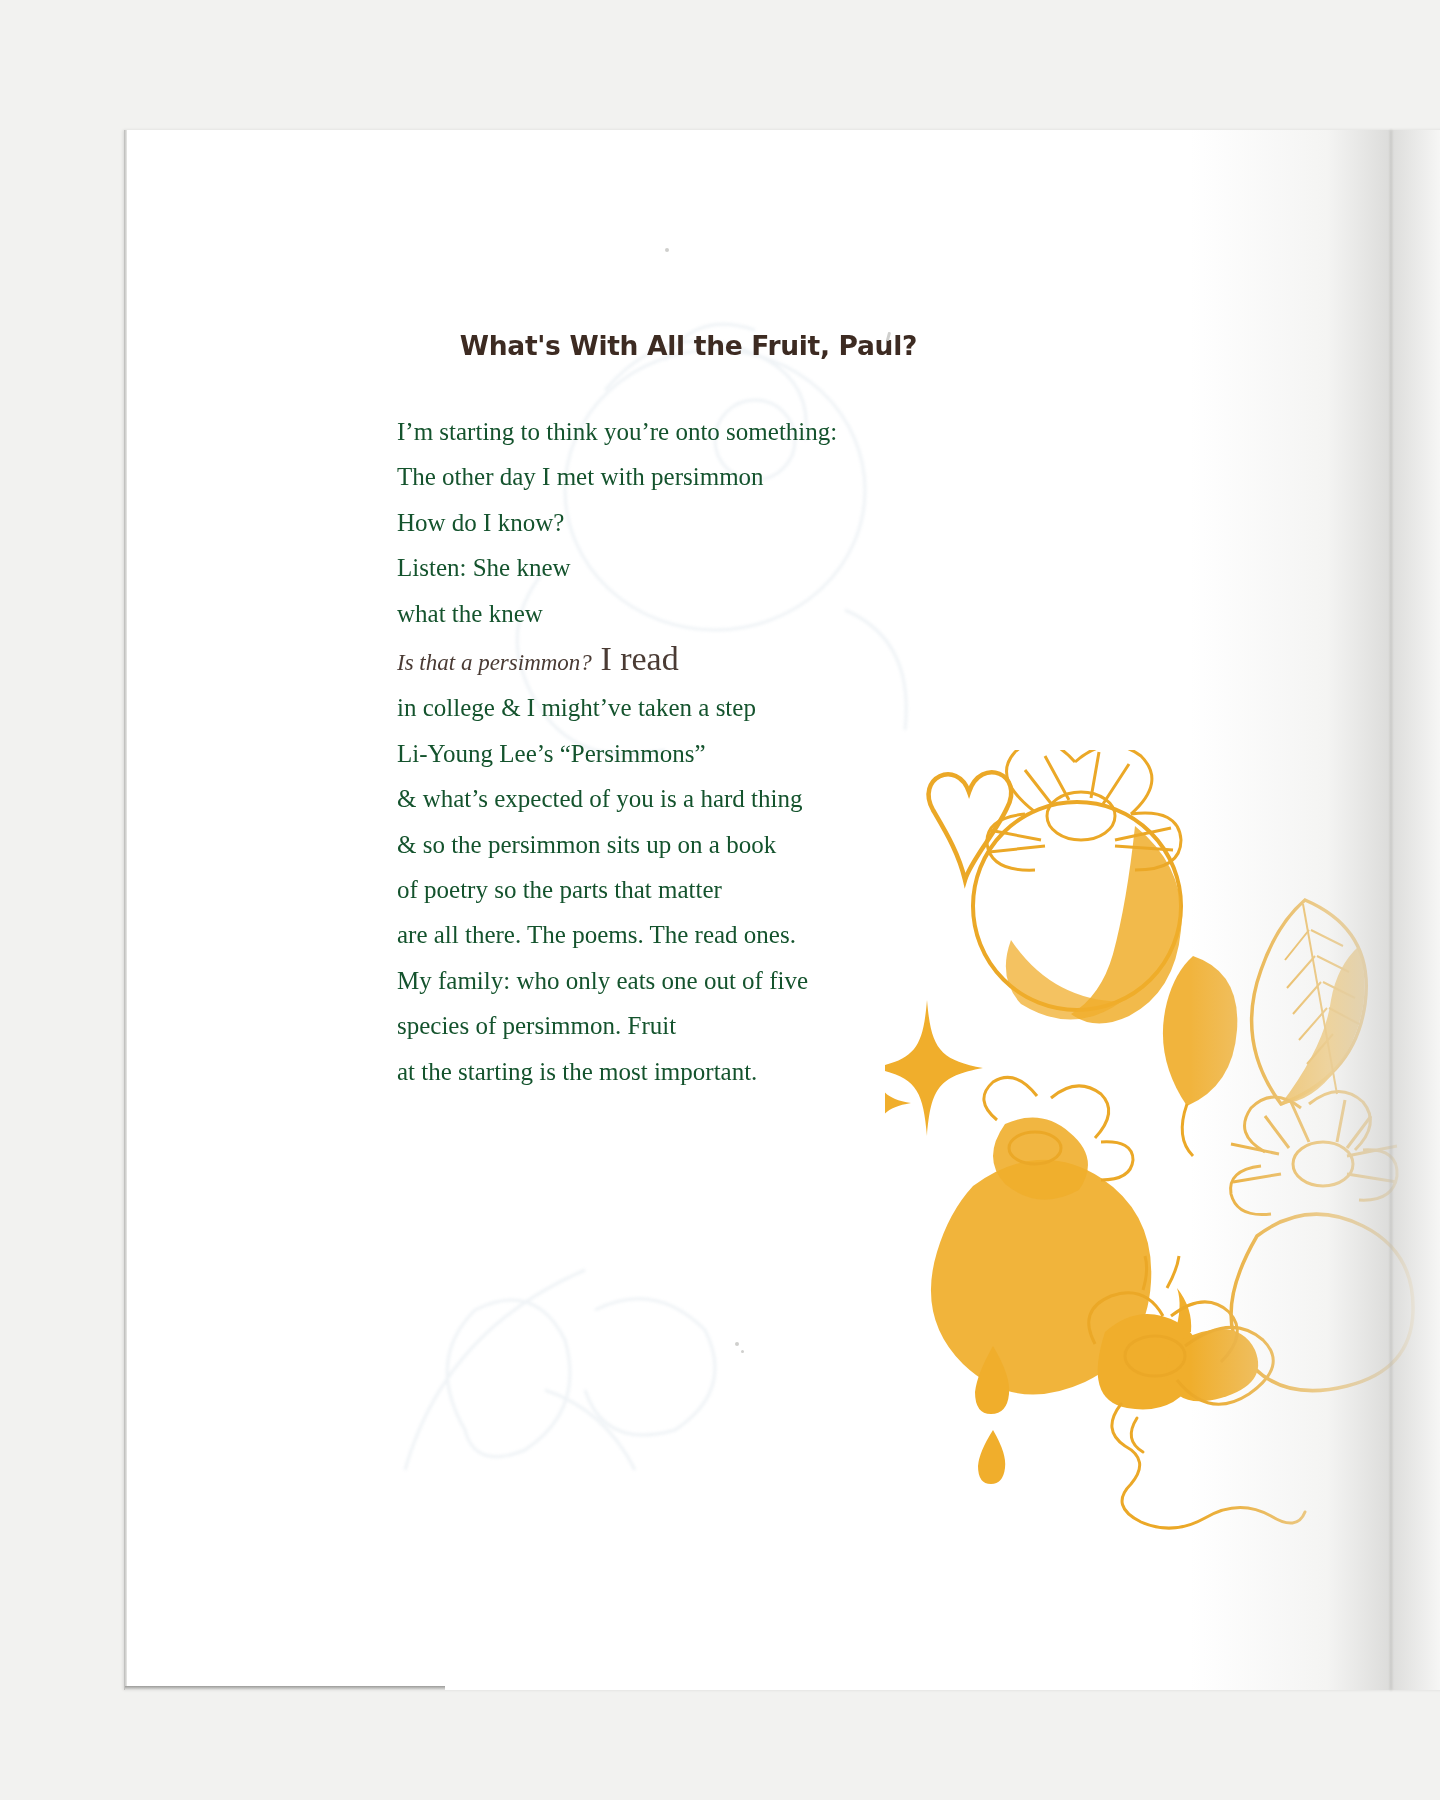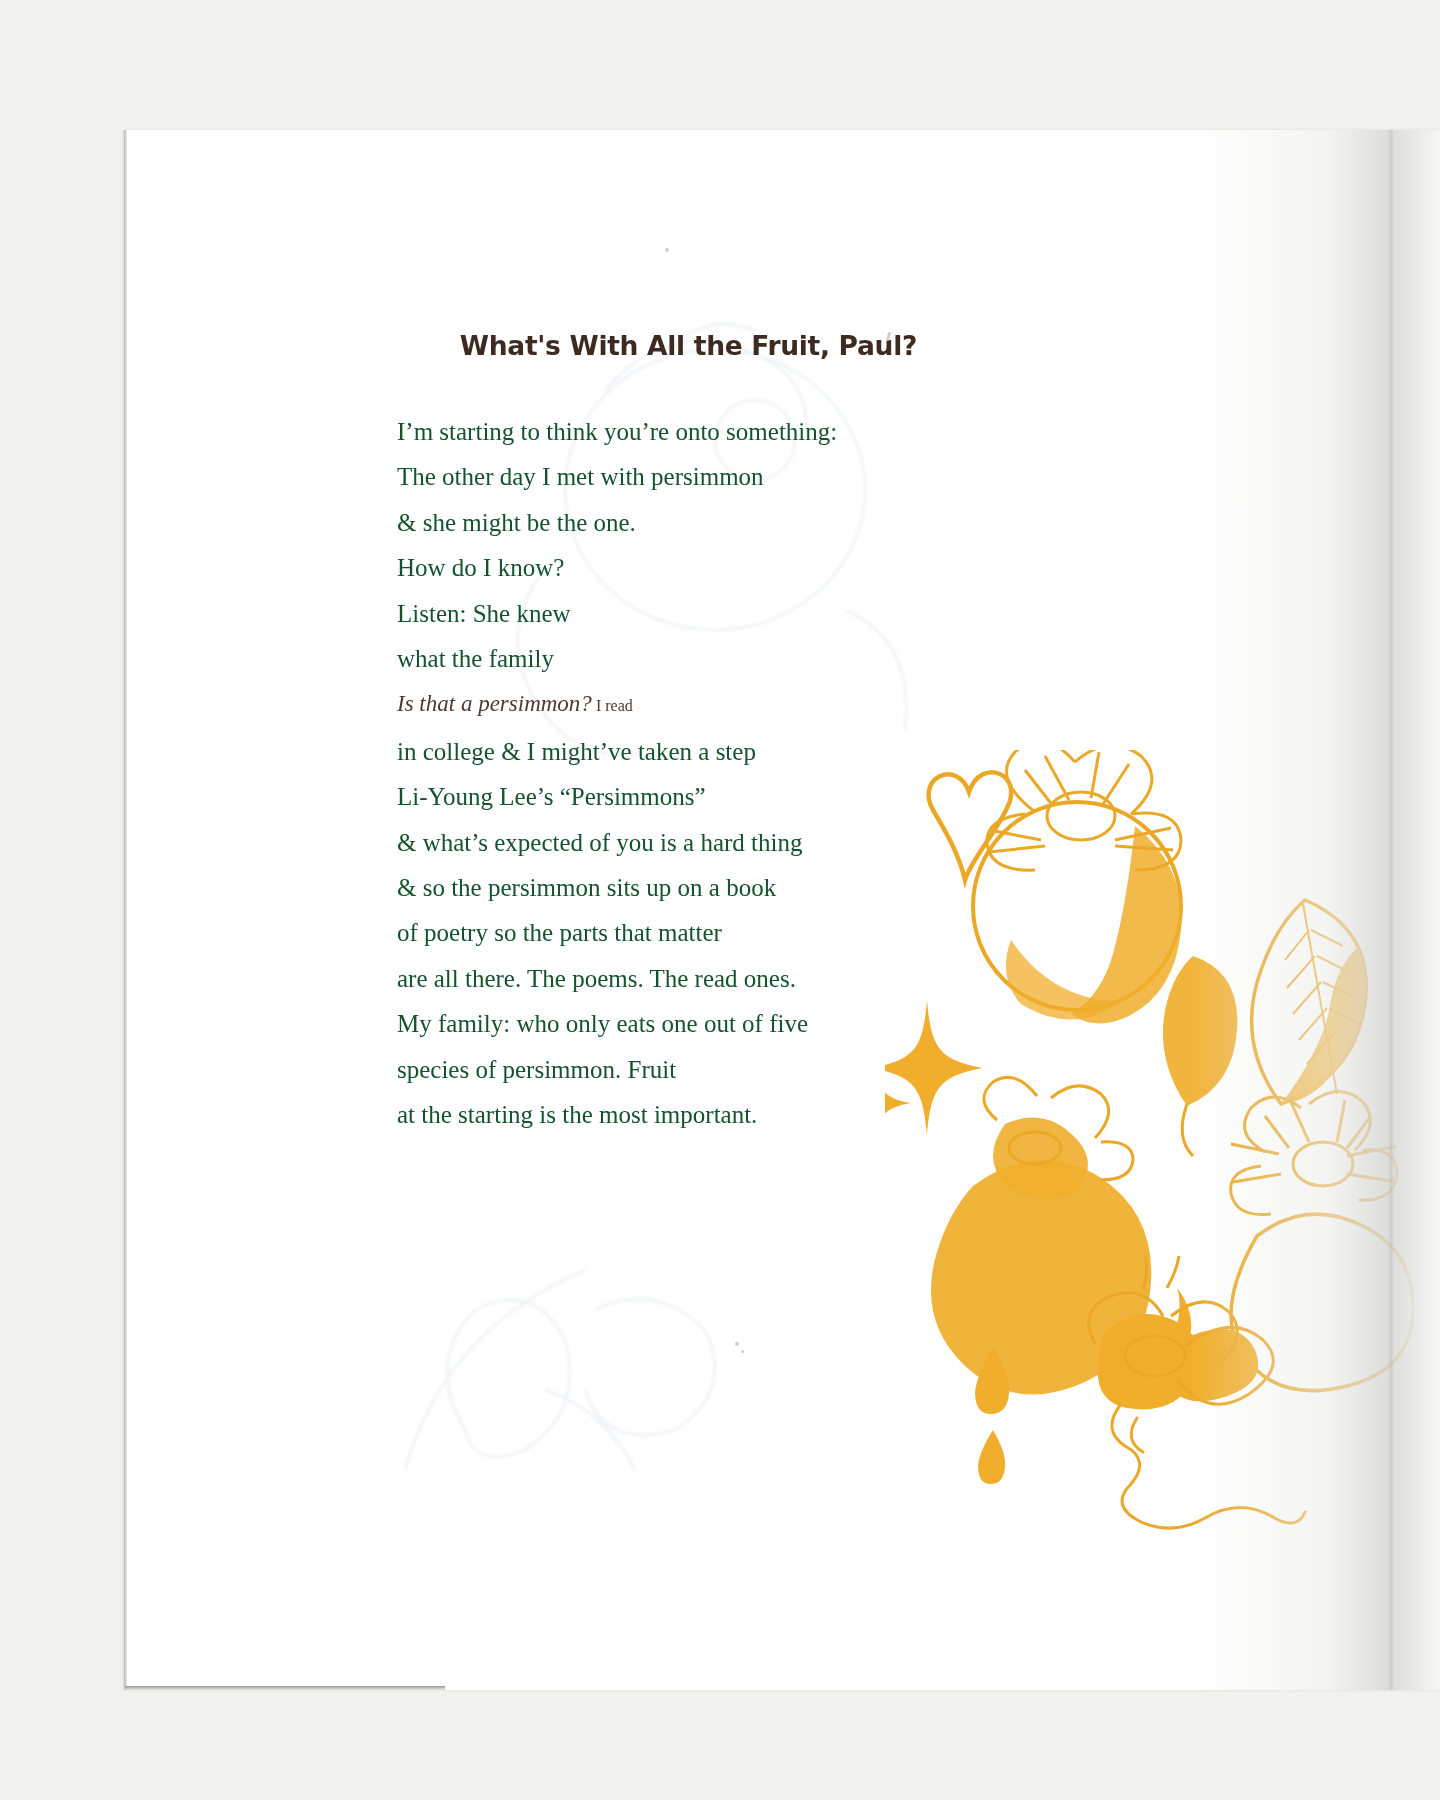--- a/index.html
+++ b/index.html
@@ -94,21 +94,21 @@
     text-align: right;
   }
   .line {
     font-family: "Liberation Serif", serif;
     font-size: 25px;
     line-height: 45.4px;
     color: #14532d;
     white-space: nowrap;
   }
   .line.italic { font-style: italic; font-size: 23px; color: #4a3b34; }
-  .line .roman { font-style: normal; font-size: 16px; margin-top: 42px; }
+  .line .roman { font-style: normal; font-size: 34px; margin-top: 42px; }
 
   
   #art {
     position: absolute;
     left: 760px;
     top: 620px;
     width: 600px;
     height: 800px;
   }
   .ink { stroke: #eba827; fill: none; }
@@ -141,24 +141,23 @@
       <path d="M250 180 q60 -30 110 20 q30 60 -30 100 q-70 20 -90 -40"></path>
       <path d="M200 260 q60 20 90 80"></path>
     </g>
   </svg>
 
   <div id="poem">
     <h1 id="poem-title">What's With All the Fruit, Paul?</h1>
 
     <div class="line">I’m starting to think you’re onto something:</div>
     <div class="line">The other day I met with persimmon</div>
-    <div class="line">&amp; she might be the one.</div>
     <div class="line">How do I know?</div>
     <div class="line">Listen: She knew</div>
-    <div class="line">what the family</div>
+    <div class="line">what the knew</div>
     <div class="line italic"><span>Is that a persimmon?</span><span class="roman"> I read</span></div>
     <div class="line">in college &amp; I might’ve taken a step</div>
     <div class="line">Li-Young Lee’s “Persimmons”</div>
     <div class="line">&amp; what’s expected of you is a hard thing</div>
     <div class="line">&amp; so the persimmon sits up on a book</div>
     <div class="line">of poetry so the parts that matter</div>
     <div class="line">are all there. The poems. The read ones.</div>
     <div class="line">My family: who only eats one out of five</div>
     <div class="line">species of persimmon. Fruit</div>
     <div class="line">at the starting is the most important.</div>

